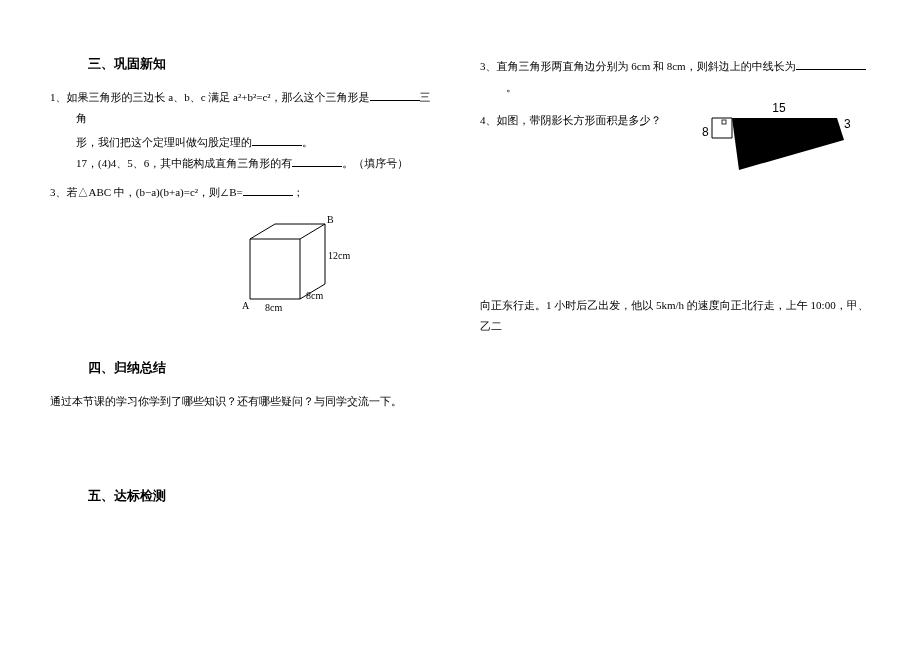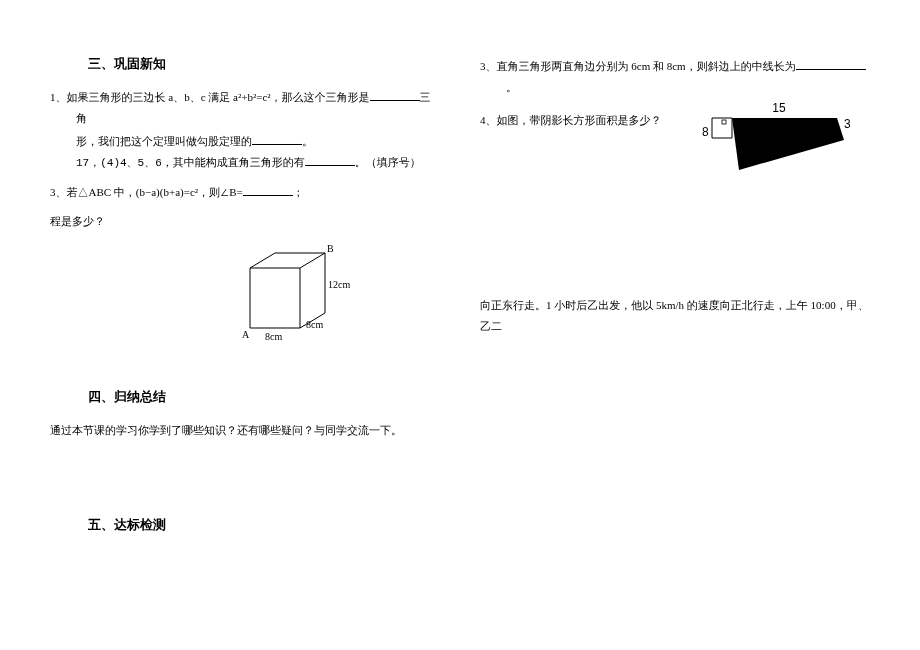--- a/index.html
+++ b/index.html
@@ -26,21 +26,20 @@
     }
     .item {
       margin-bottom: 4px;
       padding-left: 26px;
       text-indent: -26px;
       margin-top: 8px;
     }
     .sub-item {
       padding-left: 26px;
       text-indent: 0;
-      font-family: Liberation Mono, monospace;
     }
     .blank {
       display: inline-block;
       border-bottom: 1px solid #000;
       min-width: 50px;
       height: 12px;
       vertical-align: baseline;
     }
     .blank-lg { min-width: 70px; }
     .box-figure {
@@ -69,21 +68,20 @@
   </div>
 
   <div class="sub-item">
     <span>17，(4)4、5、6，其中能构成直角三角形的有</span><span class="blank"></span><span>。（填序号）</span>
   </div>
 
   <div class="item">
     <span>3、若△ABC 中，(b−a)(b+a)=c²，则∠B=</span><span class="blank"></span><span>；</span>
   </div>
 
-  <div class="item" style="padding-left:0;text-indent:0">程是多少？</div>
 
   <div class="box-figure">
     <svg width="120" height="110">
       <polygon points="20,90 70,90 70,30 20,30" fill="none" stroke="#000" stroke-width="1"></polygon>
       <line x1="70" y1="30" x2="95" y2="15" stroke="#000"></line>
       <line x1="70" y1="90" x2="95" y2="75" stroke="#000"></line>
       <line x1="95" y1="15" x2="95" y2="75" stroke="#000"></line>
       <line x1="20" y1="30" x2="45" y2="15" stroke="#000"></line>
       <line x1="45" y1="15" x2="95" y2="15" stroke="#000"></line>
       <text x="12" y="100" font-size="10">A</text>

